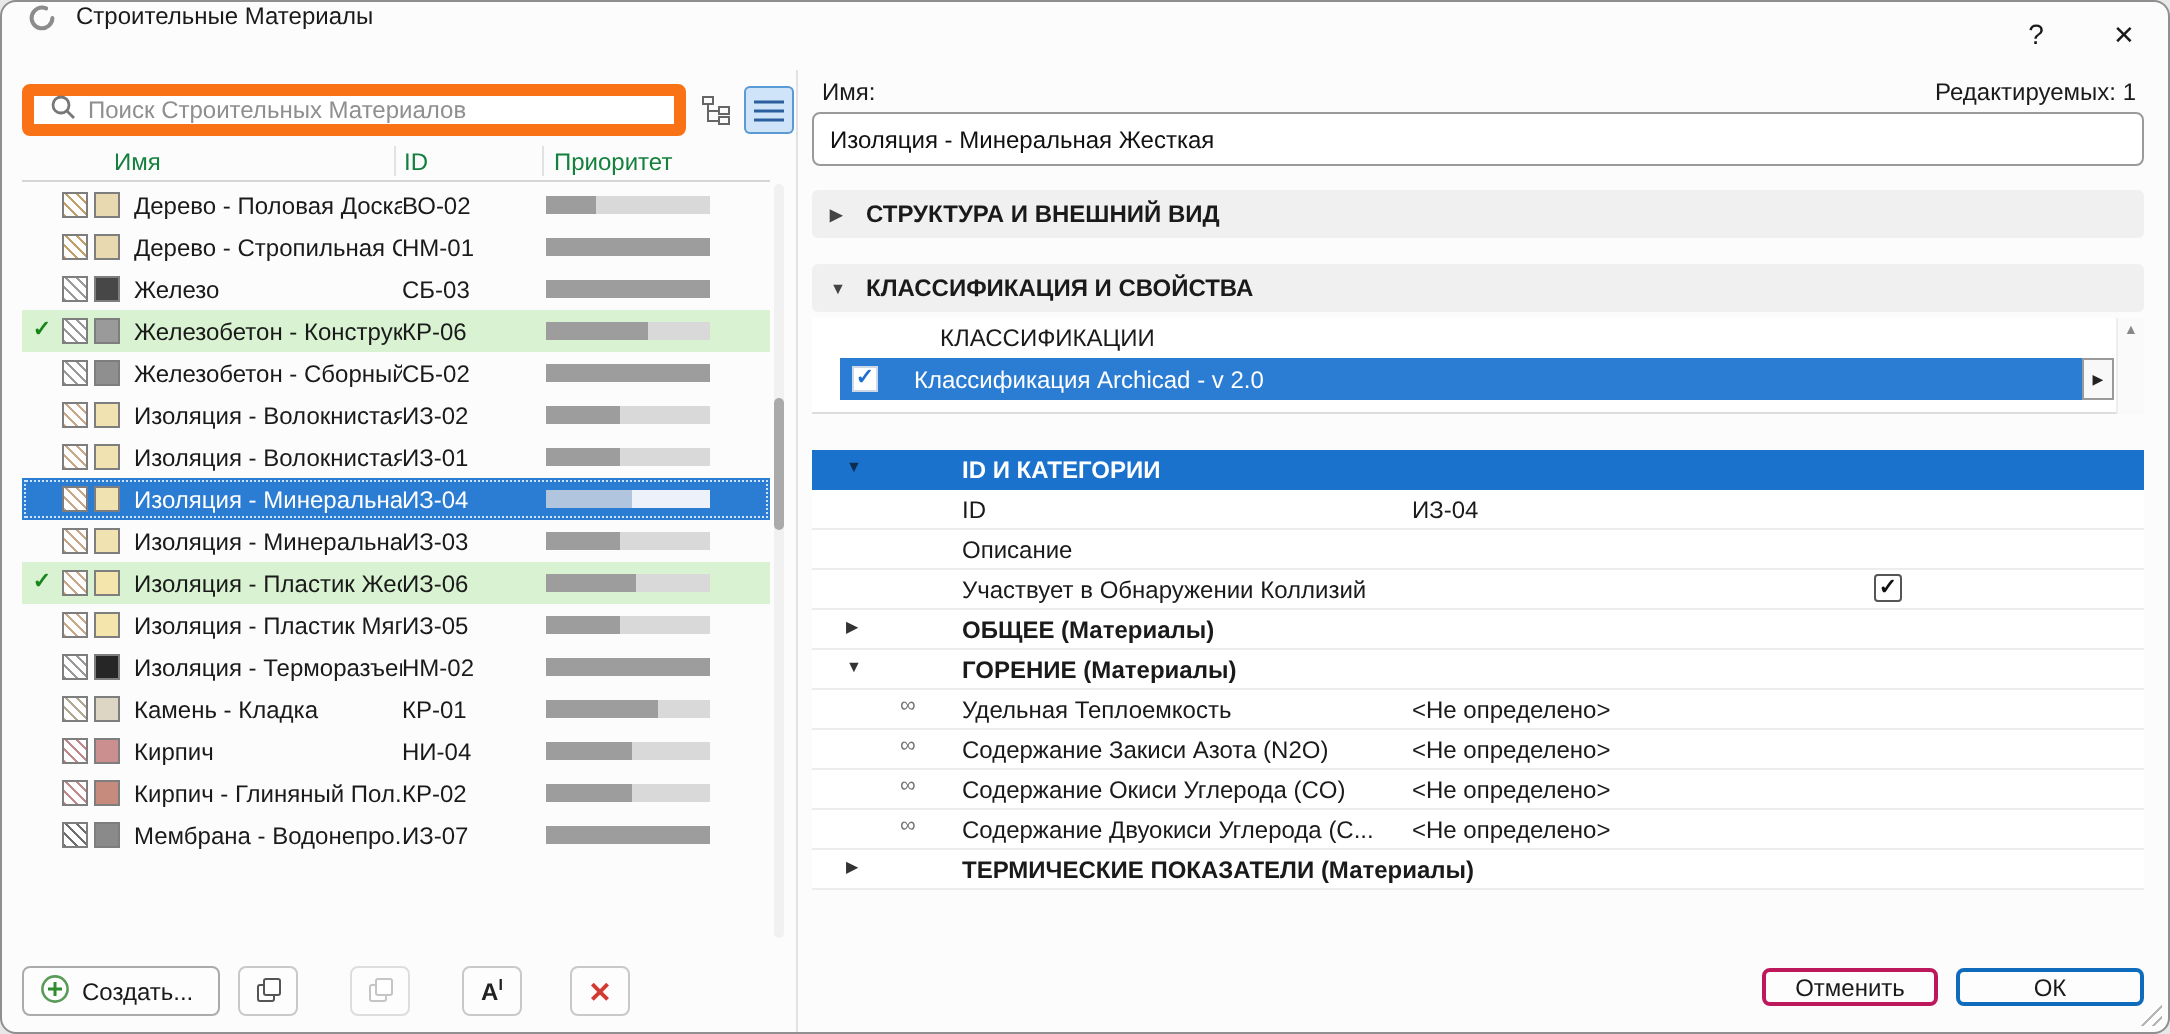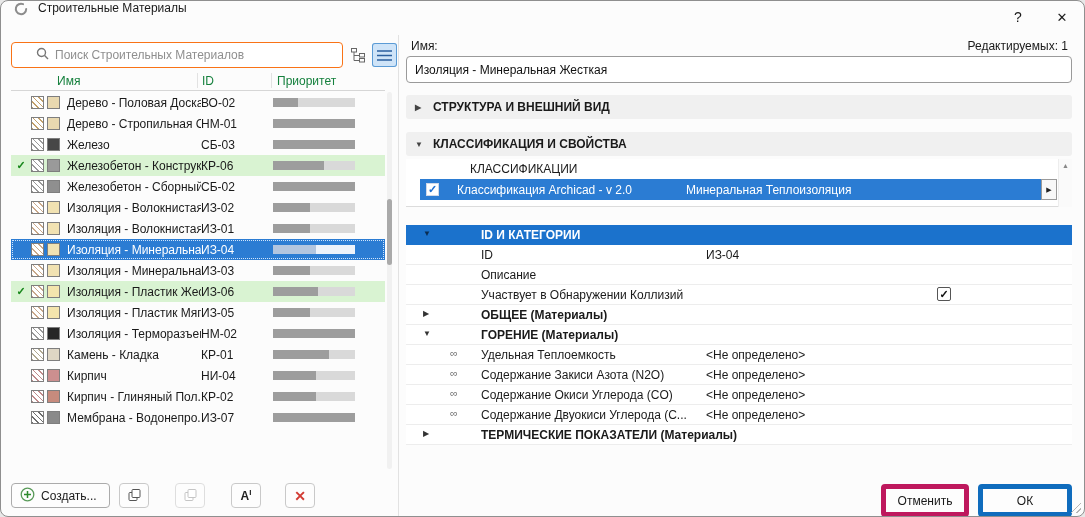--- a/index.html
+++ b/index.html
@@ -7,21 +7,21 @@
 body{font-family:"Liberation Sans",sans-serif;font-size:12px;color:#1a1a1a;background:#e8e8e8;position:relative}
 .dialog{position:absolute;inset:0;background:#fcfcfc;border:1px solid #8f8f8f;border-radius:8px;overflow:hidden}
 
 .titlebar{position:absolute;left:0;top:0;right:0;height:34px;display:flex;align-items:flex-start}
 .app-icon{margin-left:12px;width:16px;height:16px;display:flex;align-items:center}
 .title{margin-left:9px;color:#1a1a1a}
 .tb-spacer{flex:1}
 .tb-btn{width:44px;height:32px;display:flex;align-items:center;justify-content:center;color:#1a1a1a;font-size:14px;cursor:default}
 .close{font-size:13px}
 
-.search{position:absolute;left:10px;top:41px;width:332px;height:26px;border:1px solid #f97316;border-radius:4px;background:#fff;display:flex;align-items:center;padding:0 24px;gap:6px}
+.search{position:absolute;left:10px;top:41px;width:332px;height:26px;border:6px solid #f97316;border-radius:4px;background:#fff;display:flex;align-items:center;padding:0 8px;gap:6px}
 .search input{border:0;outline:0;flex:1;font:inherit;font-size:12px;color:#333;background:transparent}
 .search input::placeholder{color:#8f8f8f}
 .viewbtn{position:absolute;top:42px;width:25px;height:24px;display:flex;align-items:center;justify-content:center;border-radius:3px}
 .viewbtn.tree{left:344px}
 .viewbtn.list{left:371px;background:#cfe4f8;box-shadow:inset 0 0 0 1px #5b9bd5}
 
 .lheader{position:absolute;left:10px;top:70px;width:374px;height:20px;border-bottom:1px solid #d6d6d6}
 .lheader .hl{position:absolute;top:3px;color:#15803d}
 .h-name{left:46px}.h-id{left:191px}.h-prio{left:266px}
 .h-sep{position:absolute;top:2px;height:15px;width:1px;background:#e2e2e2}
@@ -72,21 +72,21 @@
 .prow.accent{background:#1b72cc;border-bottom:1px solid #1b72cc}
 .prow .tri{position:absolute;left:17px;top:5px;font-size:8px;color:#333;line-height:1}
 .prow.accent .tri{color:#0b2d52}
 .plabel{position:absolute;left:75px;top:3px;white-space:nowrap}
 .prow.group .plabel{font-weight:700}
 .prow.accent .plabel{color:#fff;font-weight:700}
 .pvalue{position:absolute;left:300px;top:3px}
 .plink{position:absolute;left:44px;top:3px;color:#777;font-size:11px;line-height:1}
 .pcheck{position:absolute;left:531px;top:2px;width:14px;height:14px;border:1px solid #555;border-radius:2px;background:#fff;display:flex;align-items:center;justify-content:center;font-size:11px;font-weight:700;color:#111;line-height:1}
 
-.btn{position:absolute;top:483px;height:33px;border-radius:4px;background:#fdfdfd;border:5px solid #be185d;display:flex;align-items:center;justify-content:center}
+.btn{position:absolute;top:483px;height:19px;border-radius:4px;background:#fdfdfd;border:2px solid #be185d;display:flex;align-items:center;justify-content:center}
 .btn.cancel{left:880px;width:88px}
 .btn.ok{left:977px;width:94px;border-color:#0f6cbd}
 .grip{position:absolute;right:3px;bottom:3px;width:11px;height:11px;background:repeating-linear-gradient(135deg,#b5b5b5 0 1px,transparent 1px 4px);clip-path:polygon(100% 0,100% 100%,0 100%)}
 </style>
 </head>
 <body>
 
 <div class="dialog">
 
   <div class="titlebar">
@@ -346,21 +346,20 @@
   <div class="sec sec2">
     <span class="tri">▼</span>
     <span>КЛАССИФИКАЦИЯ И СВОЙСТВА</span>
   </div>
 
   <div class="classpane">
     <span class="class-title">КЛАССИФИКАЦИИ</span>
     <div class="class-row">
       <span class="cb">✓</span>
       <span class="class-sys">Классификация Archicad - v 2.0</span>
-      <span class="class-val">Минеральная Теплоизоляция</span>
     </div>
     <span class="class-arrowbtn">
         <span>▶</span>
       </span>
     <div class="class-scroll">
       <span class="up">▲</span>
     </div>
   </div>
 
   <div class="props">

